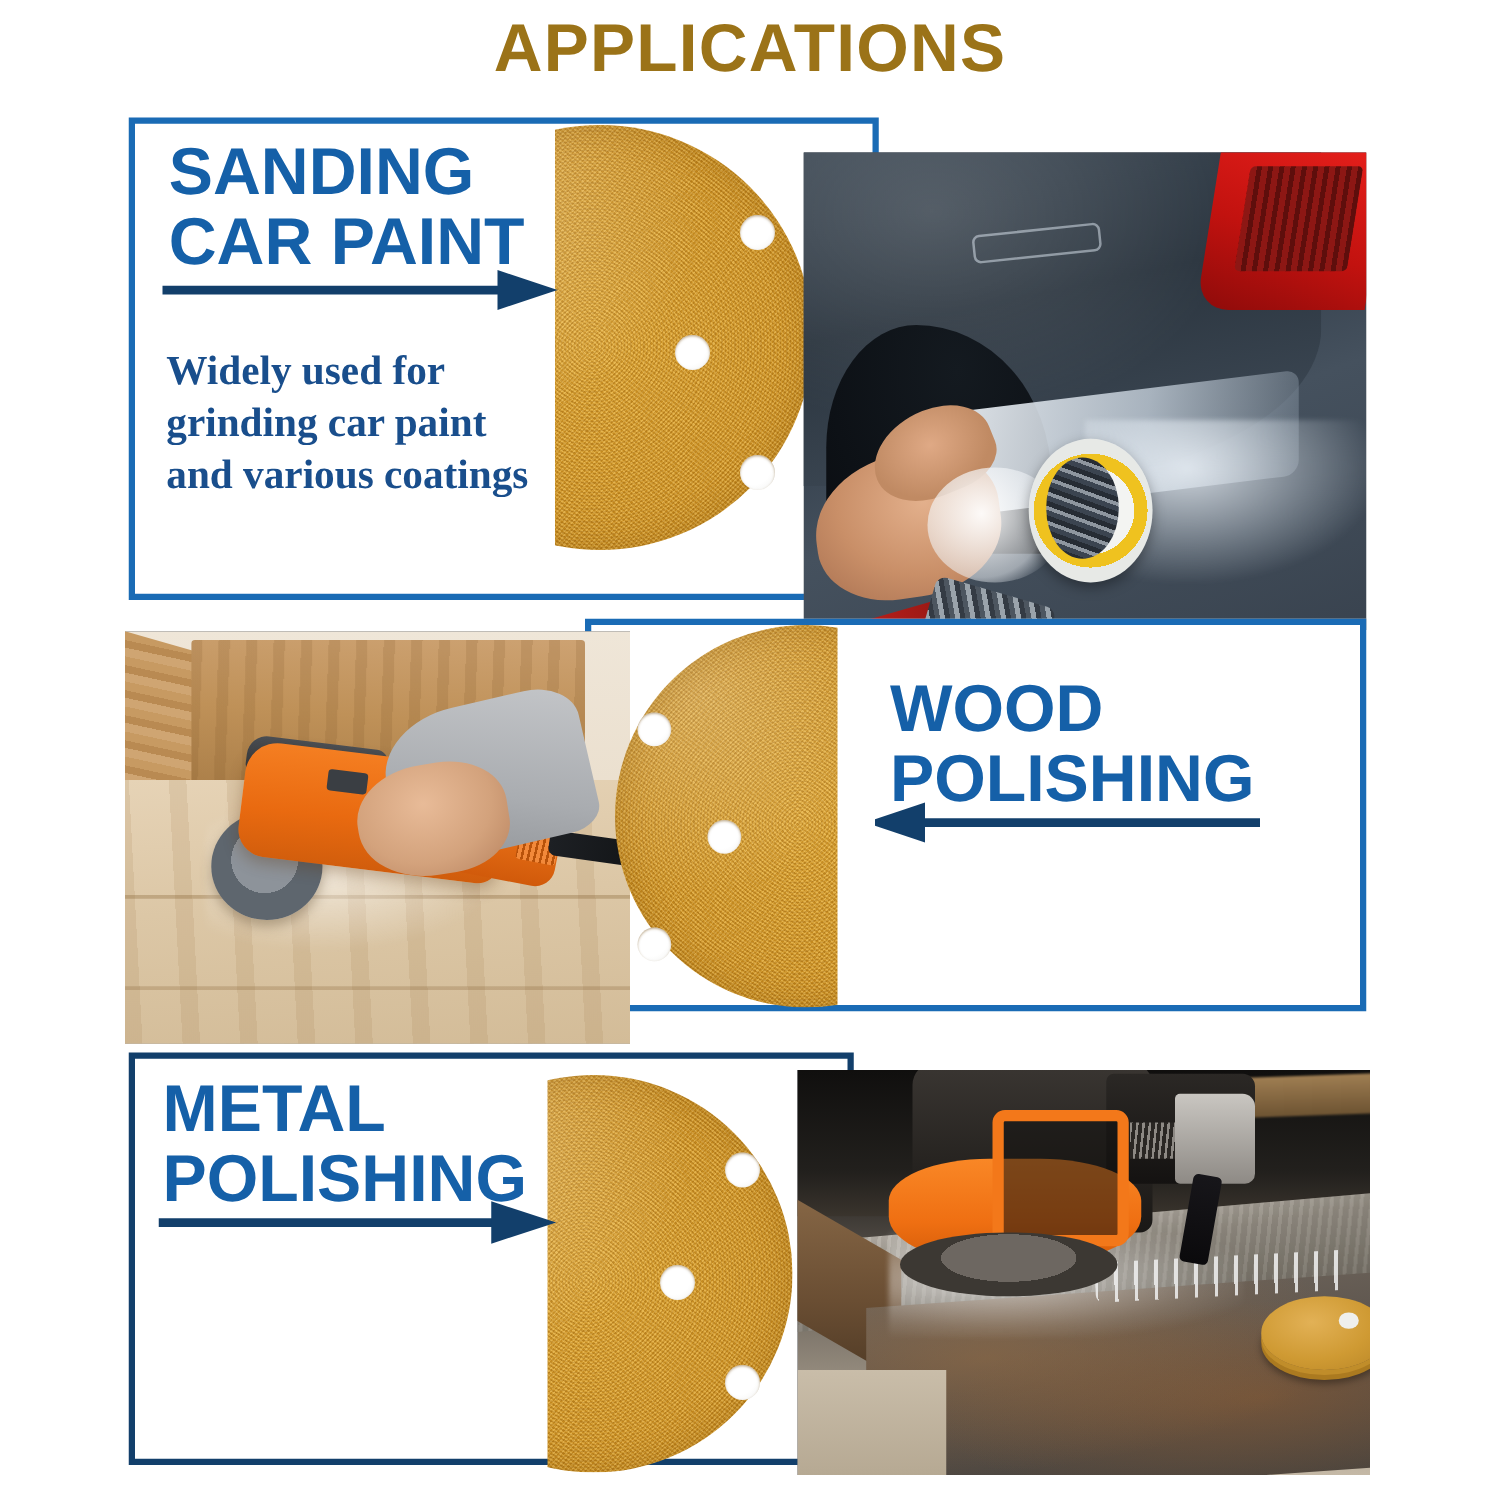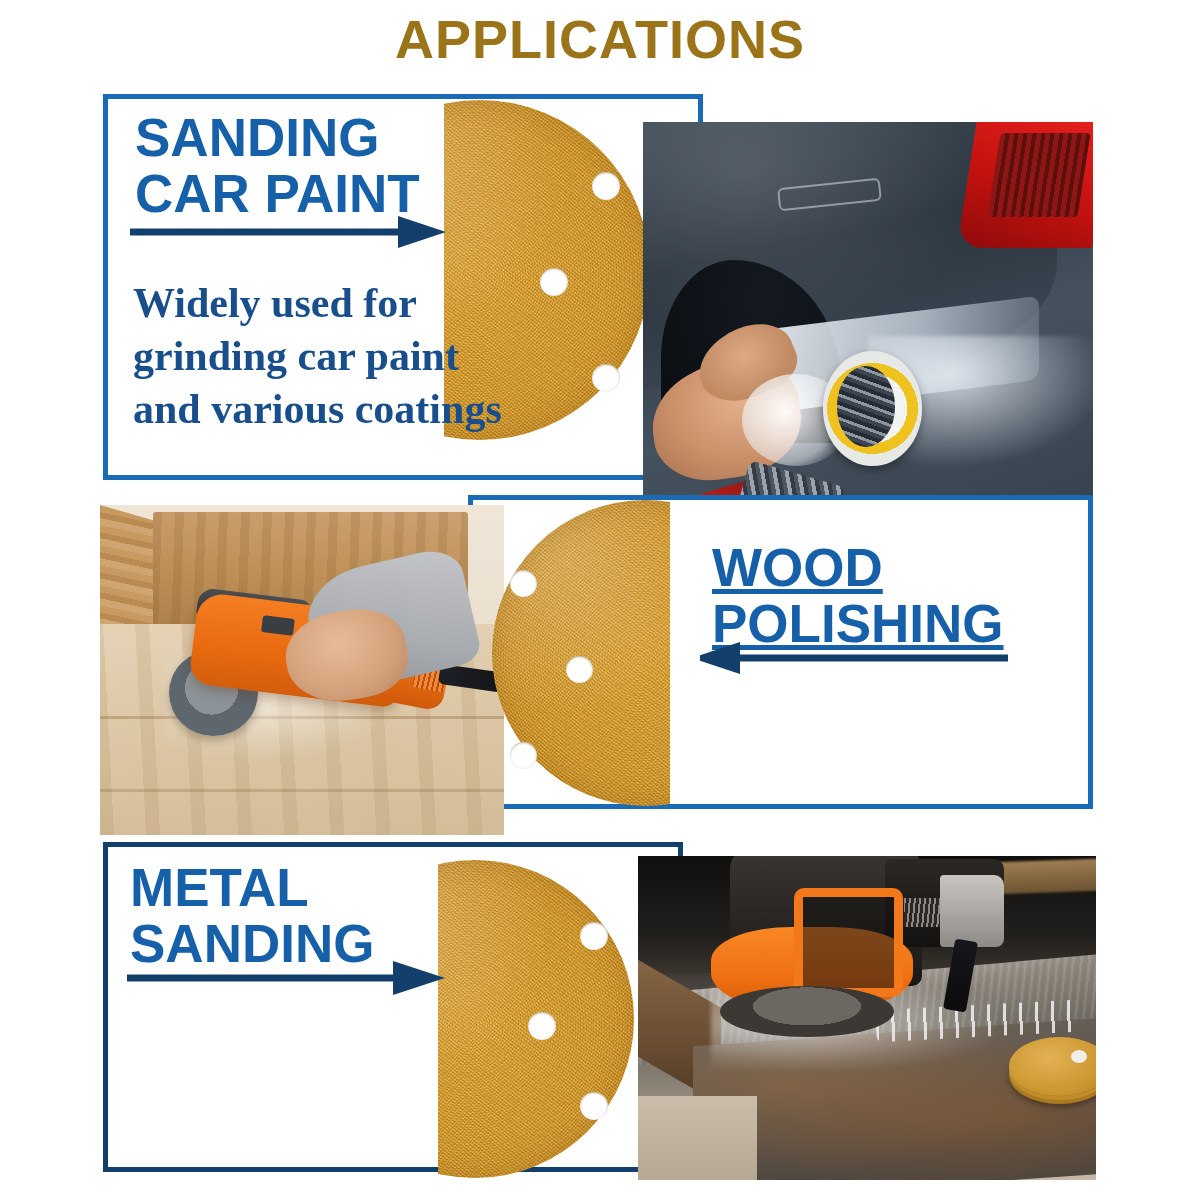--- a/index.html
+++ b/index.html
@@ -45,21 +45,21 @@
     line-height:1.06;
     color:#1560a8;
     letter-spacing:0px;
     white-space:pre-line;
     margin:0;
   }
   .body-serif{
     position:absolute;
     font-family:"Liberation Serif", serif;
     font-weight:bold;
-    font-size:42px;
+    font-size:33px;
     line-height:1.26;
     color:#194e8c;
     white-space:pre-line;
     margin:0;
   }
   .body-sans{
     position:absolute;
     font-family:"Liberation Sans", sans-serif;
     font-weight:bold;
     font-size:35px;
@@ -446,21 +446,21 @@
       <div class="ph2-hand"></div>
     </div>
 
     <div class="disc" style="left:492px;top:500px;width:178px;height:306px;">
       <div class="disc-inner" style="left:0px;top:0px;width:306px;height:306px;"></div>
       <div class="disc-hole" style="left:18px;top:70px;width:27px;height:27px;"></div>
       <div class="disc-hole" style="left:74px;top:156px;width:27px;height:27px;"></div>
       <div class="disc-hole" style="left:18px;top:242px;width:27px;height:27px;"></div>
     </div>
 
-    <div class="heading" style="left:712px;top:540px;width:400px;text-decoration:underline;">WOOD
+    <div class="heading" style="left:712px;top:540px;width:400px;">WOOD
 POLISHING</div>
 
     <div class="arrow" style="left:700px;top:638px;width:310px;height:40px;">
       <svg width="310" height="40" viewBox="0 0 310 40">
         <line x1="28" y1="20" x2="308" y2="20" stroke="#123f6b" stroke-width="7"></line>
         <polygon points="40,4 -8,20 40,36" fill="#123f6b"></polygon>
       </svg>
     </div>
 
   </div>
@@ -492,21 +492,21 @@
       <div class="ph3-tool-orange"></div>
       <div class="ph3-tool-guard"></div>
       <div class="ph3-cord"></div>
       <div class="ph3-pad"></div>
       <div class="ph3-floor"></div>
       <div class="ph3-discstack"></div>
       <div class="ph3-discstack-hole"></div>
     </div>
 
     <div class="heading" style="left:130px;top:860px;width:430px;">METAL
-SANDING</div>
+POLISHING</div>
 
     <div class="arrow" style="left:125px;top:958px;width:320px;height:40px;">
       <svg width="320" height="40" viewBox="0 0 320 40">
         <line x1="2" y1="20" x2="282" y2="20" stroke="#123f6b" stroke-width="7"></line>
         <polygon points="268,3 320,20 268,37" fill="#123f6b"></polygon>
       </svg>
     </div>
 
   </div>
 

